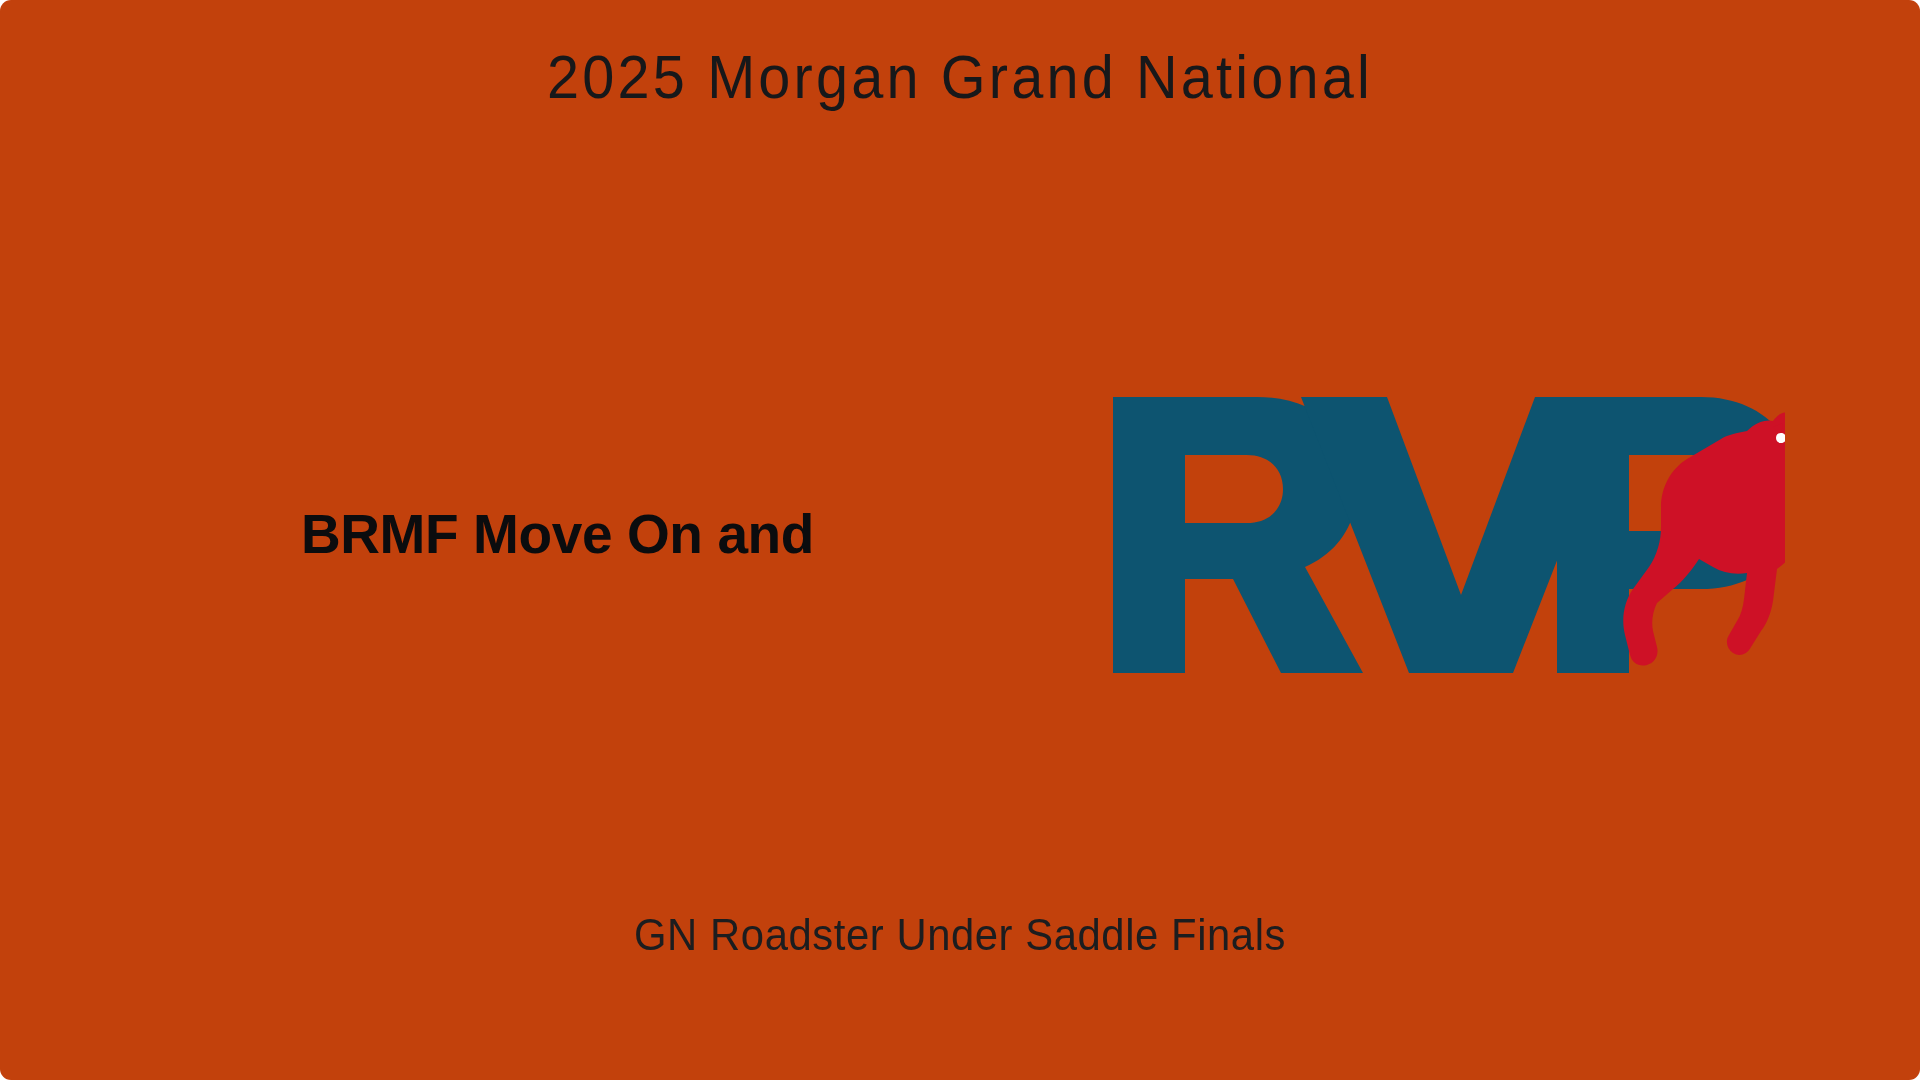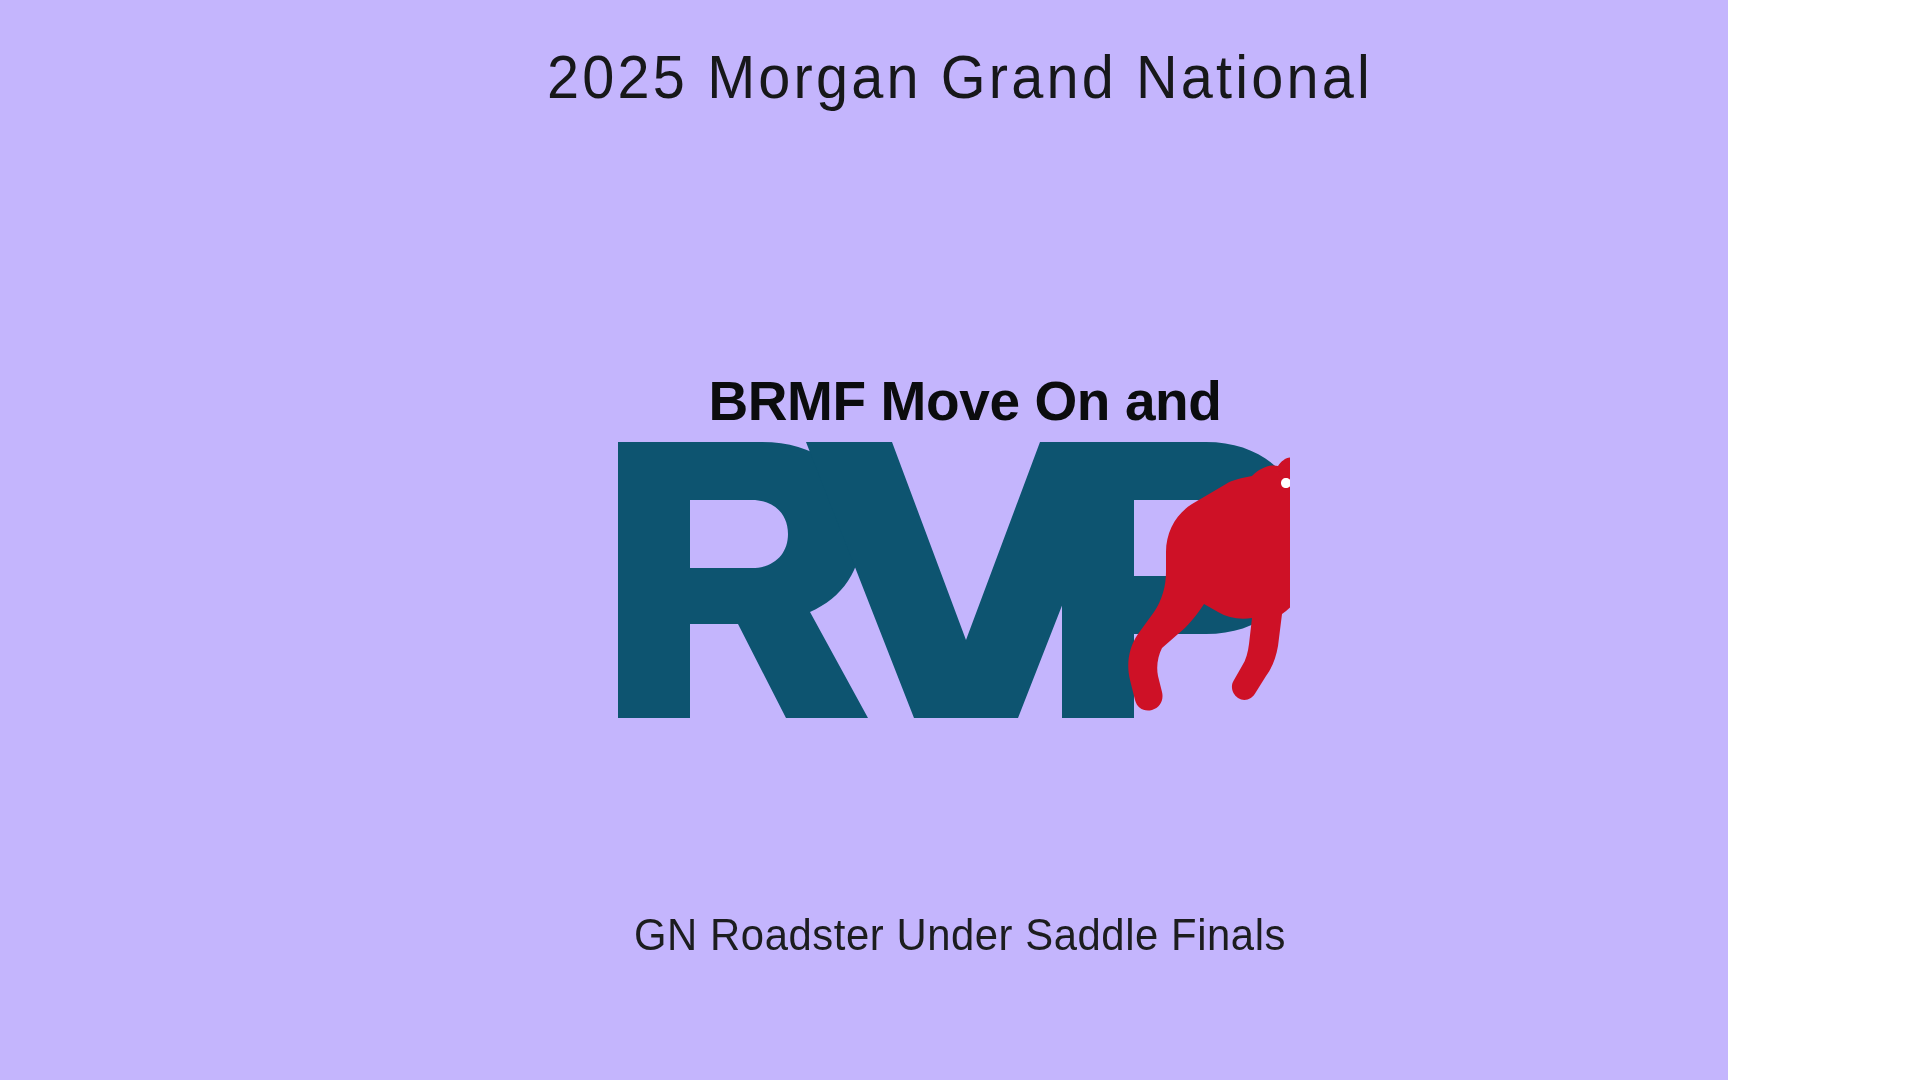--- a/index.html
+++ b/index.html
@@ -11,24 +11,25 @@
   body {
     width: 1920px;
     height: 1080px;
     overflow: hidden;
     font-family: "Liberation Sans", sans-serif;
     -webkit-font-smoothing: antialiased;
   }
 
   .slide {
     position: relative;
-    width: 1728px;
+    width: 1920px;
     height: 1080px;
-    background: #c4b5fd;
+    background: #c2410c;
     box-sizing: border-box;
+    border-radius: 11px;
   }
 
   
   .event-title {
     position: absolute;
     top: 42px;
     left: 0;
     width: 1920px;
     text-align: center;
     font-family: "Liberation Sans", sans-serif;
@@ -43,21 +44,21 @@
   }
 
   
   .middle-band {
     position: absolute;
     top: 370px;
     left: 0;
     width: 1920px;
     height: 330px;
     display: flex;
-    flex-direction: column;
+    flex-direction: row;
     align-items: center;
     justify-content: flex-start;
   }
 
   .entry-block {
     width: 1105px;
     padding-left: 10px;
     box-sizing: border-box;
     text-align: center;
   }

